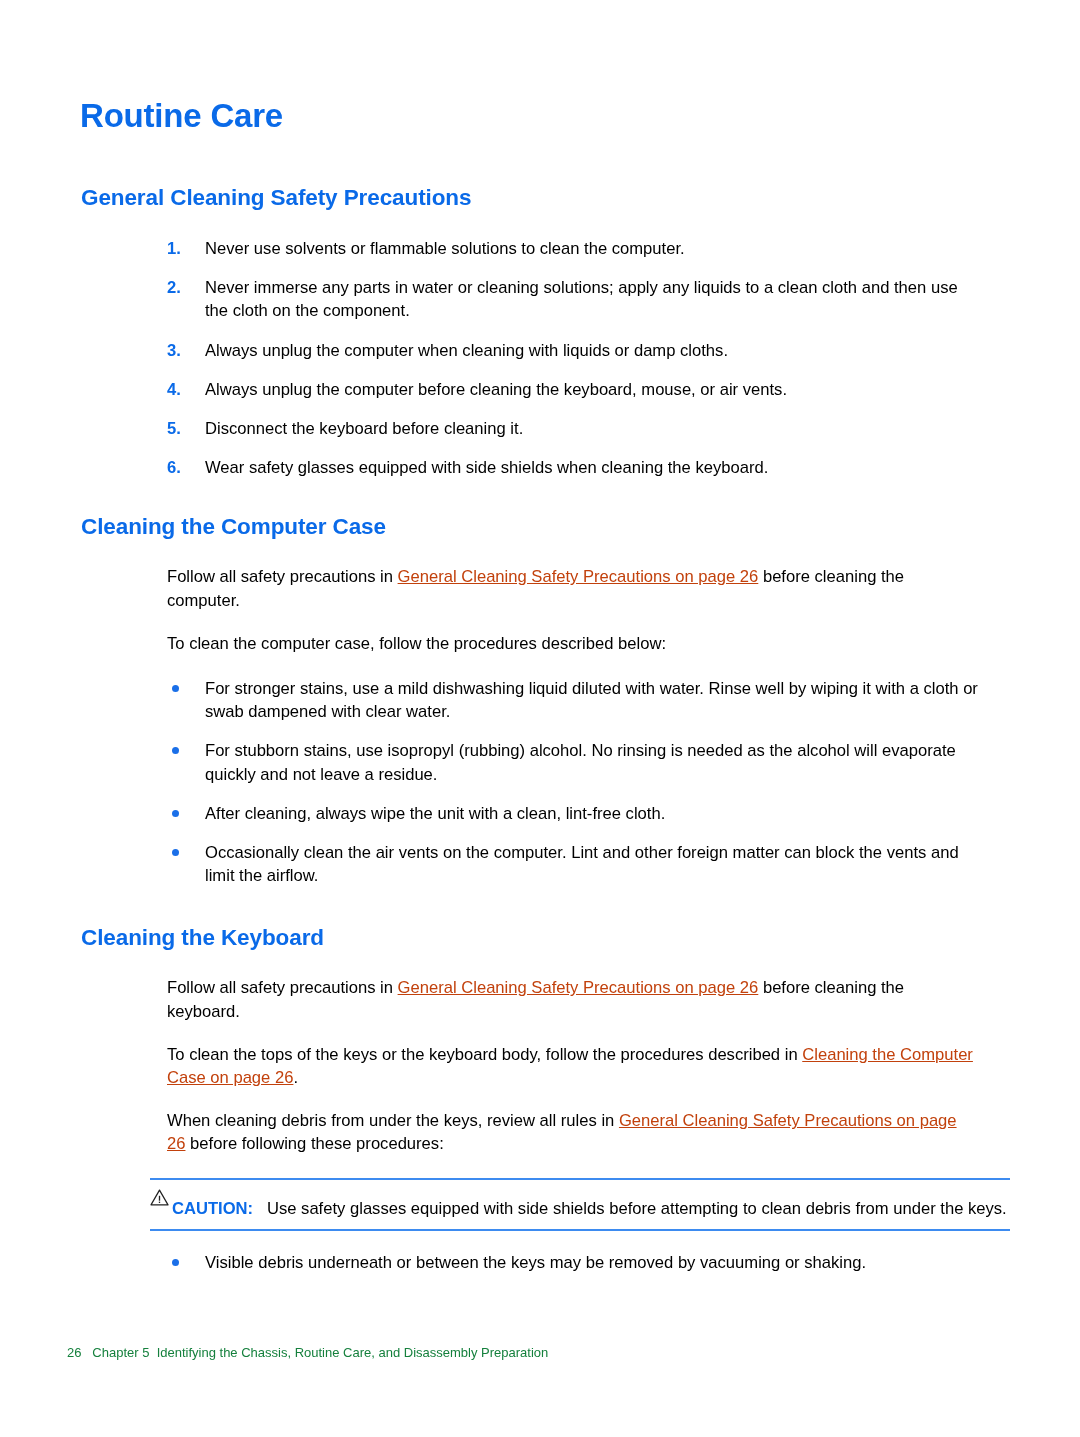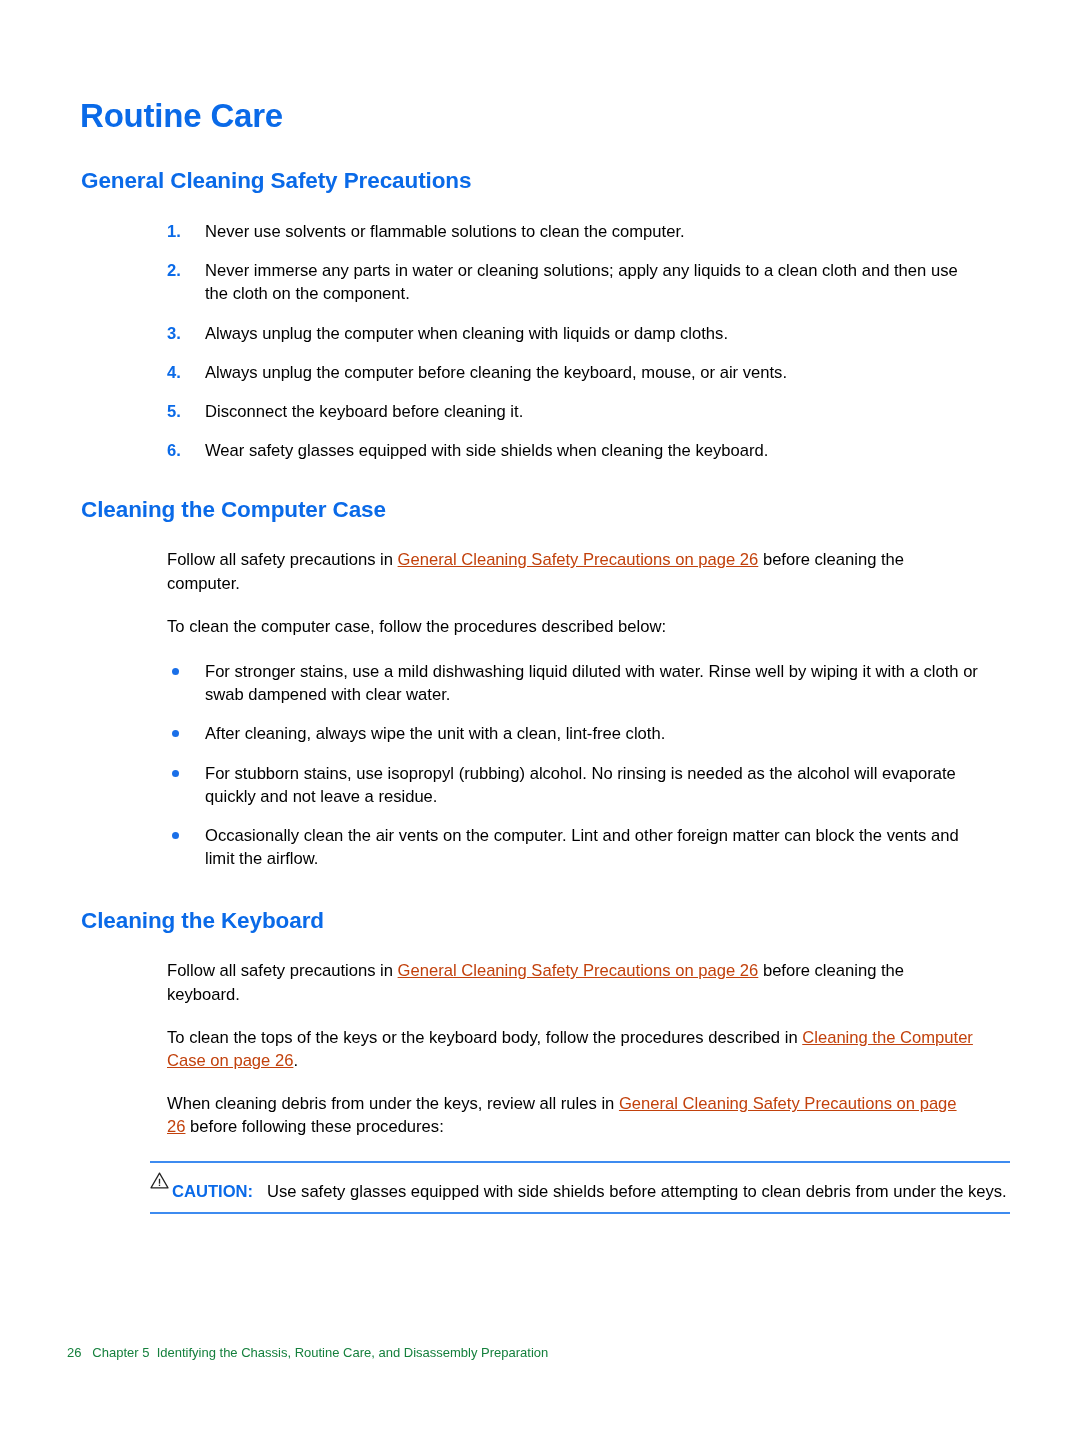--- a/index.html
+++ b/index.html
@@ -42,21 +42,21 @@
     color: #0a6ae8;
     letter-spacing: -0.1px;
     margin: 0;
     line-height: 1.15;
   }
 
   
   .content {
     position: absolute;
     left: 0;
-    top: 168px;
+    top: 185px;
     width: 880px;
   }
 
   .sec-head-gc { margin-left: 81px; }
   .sec-head-cc { margin-left: 81px; margin-top: 35px; }
   .sec-head-kb { margin-left: 81px; margin-top: 38px; }
 
   
   .para {
     margin-left: 167px;
@@ -212,25 +212,25 @@
 
     <p class="para" style="margin-top:20px;">To clean the computer case, follow the procedures described below:</p>
 
     <ul class="bullist" style="margin-top:22px;">
       <li>
         <span class="dot"></span>
         <span>For stronger stains, use a mild dishwashing liquid diluted with water. Rinse well by wiping it with a cloth or swab dampened with clear water.</span>
       </li>
       <li>
         <span class="dot"></span>
+        <span>For stubborn stains, use isopropyl (rubbing) alcohol. No rinsing is needed as the alcohol will evaporate quickly and not leave a residue.</span>
+      </li>
+      <li>
+        <span class="dot"></span>
         <span>After cleaning, always wipe the unit with a clean, lint-free cloth.</span>
-      </li>
-      <li>
-        <span class="dot"></span>
-        <span>For stubborn stains, use isopropyl (rubbing) alcohol. No rinsing is needed as the alcohol will evaporate quickly and not leave a residue.</span>
       </li>
       <li>
         <span class="dot"></span>
         <span>Occasionally clean the air vents on the computer. Lint and other foreign matter can block the vents and limit the airflow.</span>
       </li>
     </ul>
 
     <h2 class="h2 sec-head-kb">Cleaning the Keyboard</h2>
 
     <p class="para" style="margin-top:25px;">
@@ -250,19 +250,23 @@
         <path d="M10 1.2 L19 16.8 L1 16.8 Z" fill="none" stroke="#222222" stroke-width="1.3" stroke-linejoin="round"></path>
         <rect x="9.3" y="7.2" width="1.4" height="5.2" fill="#222222"></rect>
         <rect x="9.3" y="13.4" width="1.4" height="1.4" fill="#222222"></rect>
       </svg>
       <div class="caution-body">
         <span class="caution-label">CAUTION:</span><span>&nbsp;&nbsp;&nbsp;</span><span>Use safety glasses equipped with side shields before attempting to clean debris from under the keys.</span>
       </div>
     </div>
 
     <ul class="bullist">
+      <li>
+        <span class="dot"></span>
+        <span>Visible debris underneath or between the keys may be removed by vacuuming or shaking.</span>
+      </li>
     </ul>
 
   </div>
 
   <div class="footer"><span class="pg">26</span><span>   </span><span class="ch">Chapter 5</span><span>  </span><span>Identifying the Chassis, Routine Care, and Disassembly Preparation</span></div>
 
 </div>
 
 </body></html>

